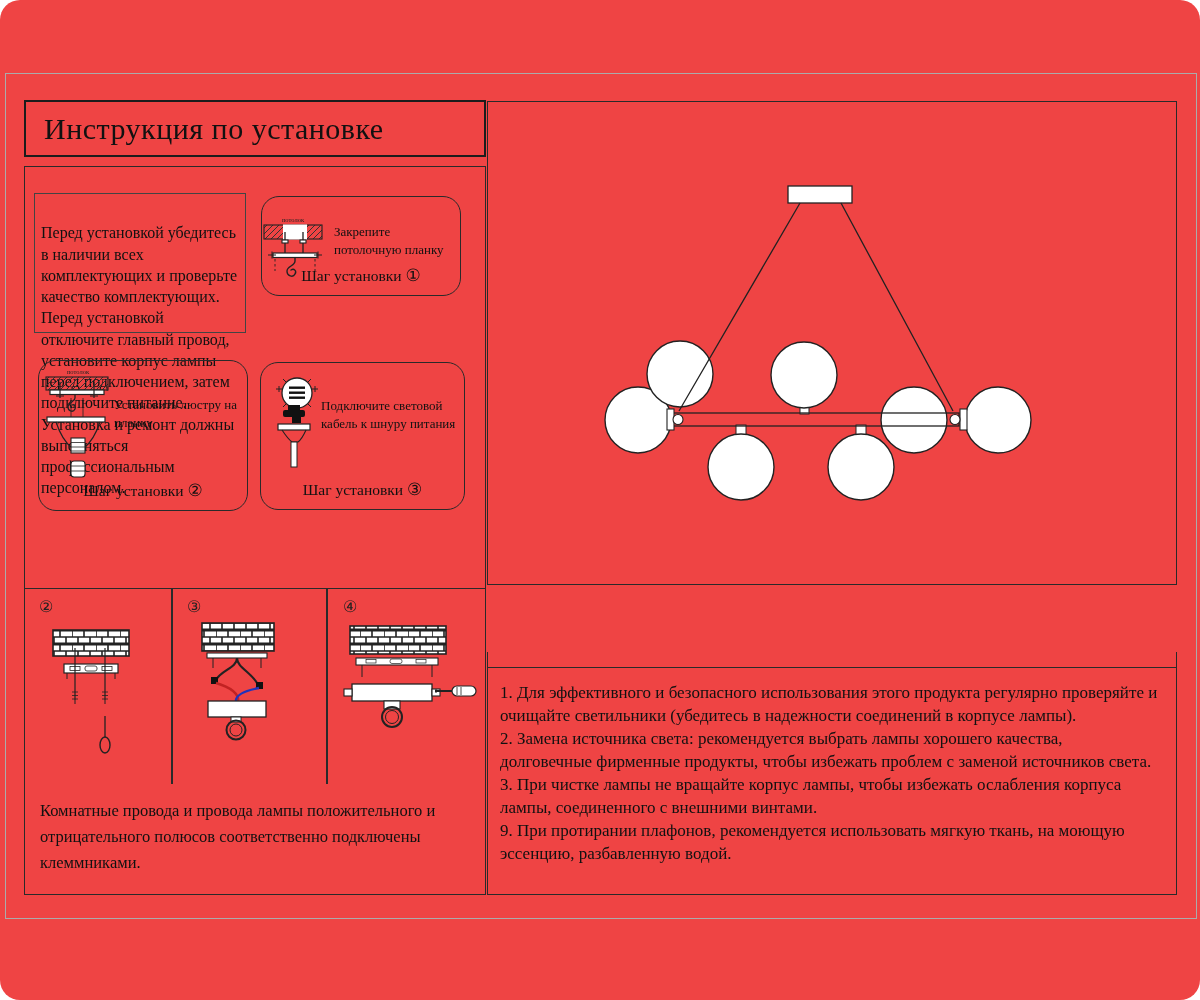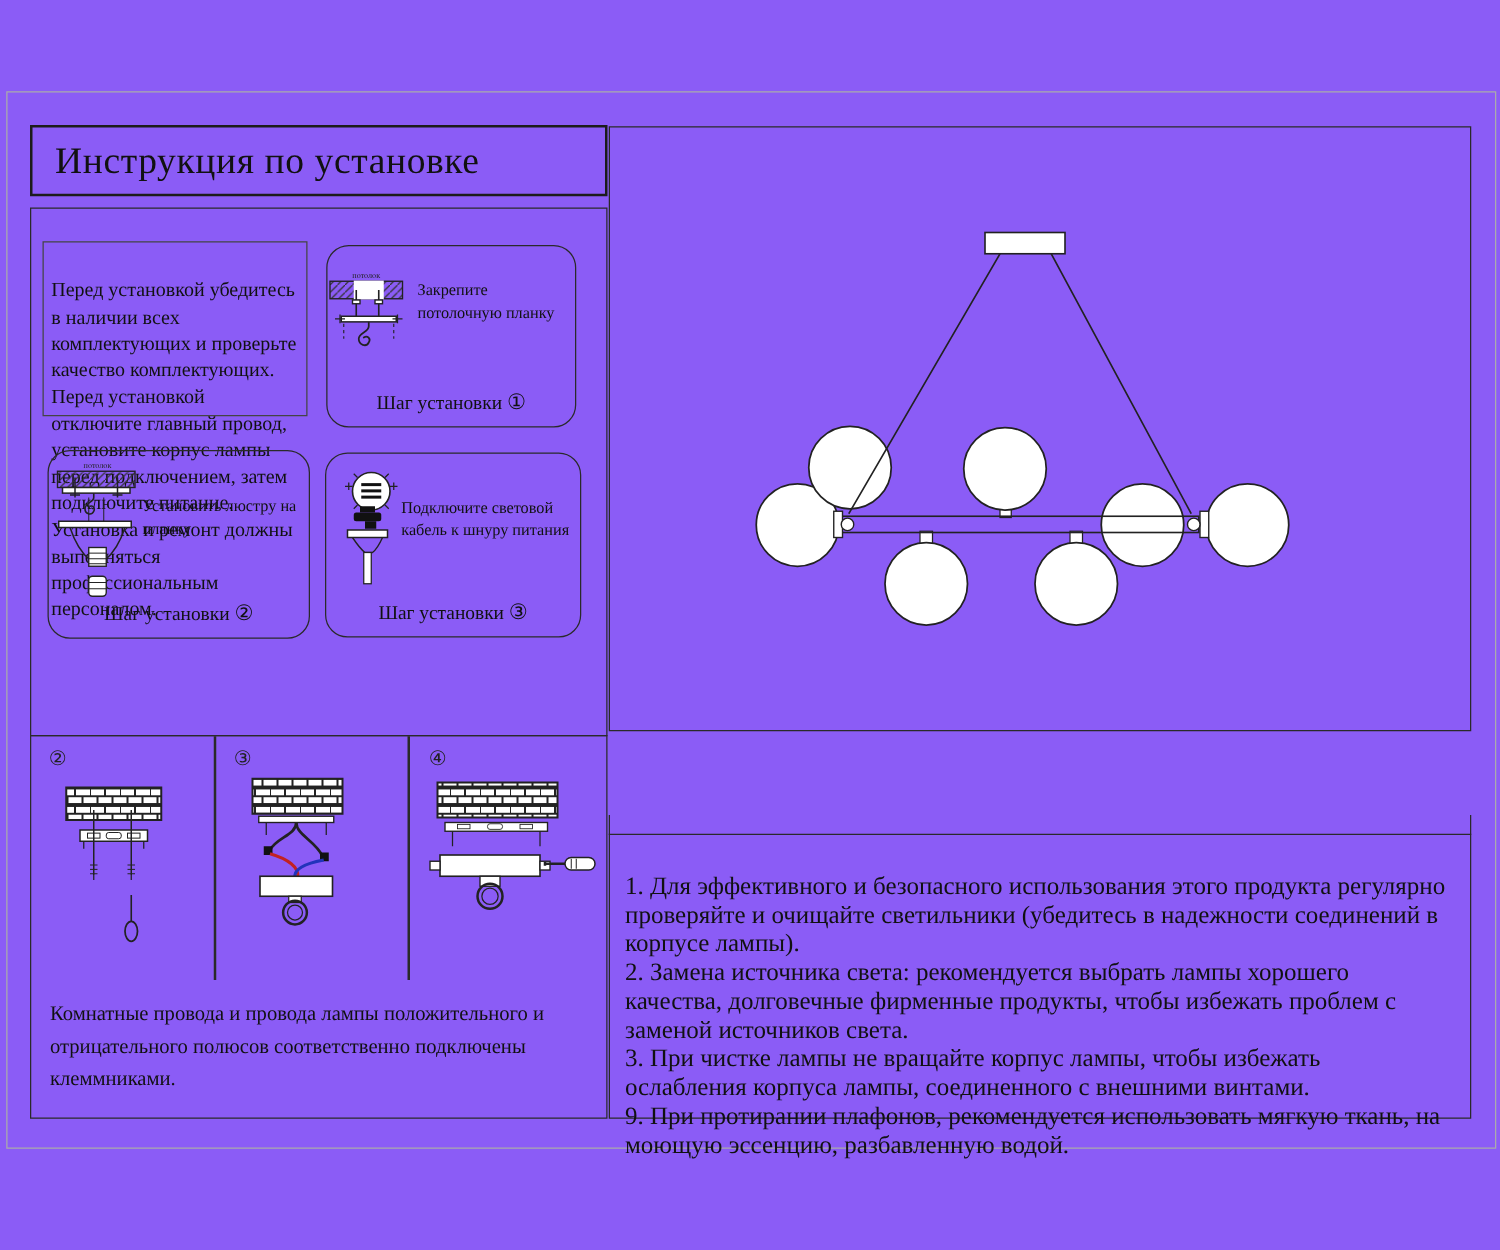--- a/index.html
+++ b/index.html
@@ -1,44 +1,44 @@
 <!DOCTYPE html>
 <html><head>
 <meta charset="utf-8">
 <style>
   html,body{margin:0;padding:0;background:#ffffff;}
-  .page{position:relative;width:1200px;height:1000px;background:#8b5cf6;
-        font-family:"Liberation Serif","DejaVu Serif",serif;color:#111;overflow:hidden;}
+  .page{position:relative;width:1200px;height:1000px;background:#ef4444;
+        font-family:"Liberation Serif","DejaVu Serif",serif;color:#111;overflow:hidden;border-radius:20px;}
   .abs{position:absolute;box-sizing:border-box;}
   .outer-frame{left:5px;top:73px;width:1192px;height:846px;border:1px solid #ababab;}
   .title-box{left:24px;top:100px;width:462px;height:57px;border:2px solid #1c1c1c;
              display:flex;align-items:center;padding-left:18px;font-size:30px;letter-spacing:.5px;}
   .upper-box{left:24px;top:166px;width:462px;height:423px;border:1.5px solid #2a2a2a;}
   .lower-box{left:24px;top:588px;width:462px;height:307px;border:1.5px solid #2a2a2a;}
   .warning-box{left:34px;top:193px;width:212px;height:140px;border:1px solid #444;
                padding:7px 6px;font-size:16px;line-height:1.33;white-space:pre-line;}
   .step-box{border:1.5px solid #2a2a2a;border-radius:18px;}
-  .step1{left:261px;top:196px;width:200px;height:146px;}
+  .step1{left:261px;top:196px;width:200px;height:100px;}
   .step2{left:38px;top:360px;width:210px;height:151px;}
   .step3{left:260px;top:362px;width:205px;height:148px;}
   .step-text{position:absolute;font-size:13px;line-height:1.35;}
   .step1 .step-text{left:72px;top:26px;width:122px;}
   .step2 .step-text{left:75px;top:35px;width:130px;}
   .step3 .step-text{left:60px;top:34px;width:142px;}
   .step-caption{position:absolute;bottom:9px;left:0;width:100%;text-align:center;font-size:15.5px;}
   .step-caption .num{font-size:17px;}
   .panel-divider{width:1.5px;height:195px;background:#2a2a2a;top:0;}
   .panel-number{position:absolute;top:8px;font-size:16px;color:#222;}
   .wiring-note{left:40px;top:798px;width:430px;font-size:16.5px;line-height:26px;}
   .chandelier-box{left:487px;top:101px;width:690px;height:484px;border:1.5px solid #2a2a2a;}
   .safety-box{left:487px;top:584px;width:690px;height:69px;border:1.5px solid #2a2a2a;
               padding:9px 26px 0 12px;font-size:16px;line-height:23px;}
   .right-gap{left:487px;top:652px;width:690px;height:16px;border-left:1.5px solid #2a2a2a;border-right:1.5px solid #2a2a2a;}
   .list-box{left:487px;top:667px;width:690px;height:228px;border:1.5px solid #2a2a2a;
-            padding:30px 18px 0 12px;font-size:20px;line-height:23px;}
+            padding:13px 18px 0 12px;font-size:17px;line-height:23px;}
   .list-box p{margin:0;}
   svg.overlay{position:absolute;left:0;top:0;pointer-events:none;}
 </style>
 </head>
 <body>
 
 <div class="page">
 
   <div class="abs outer-frame"></div>
 

